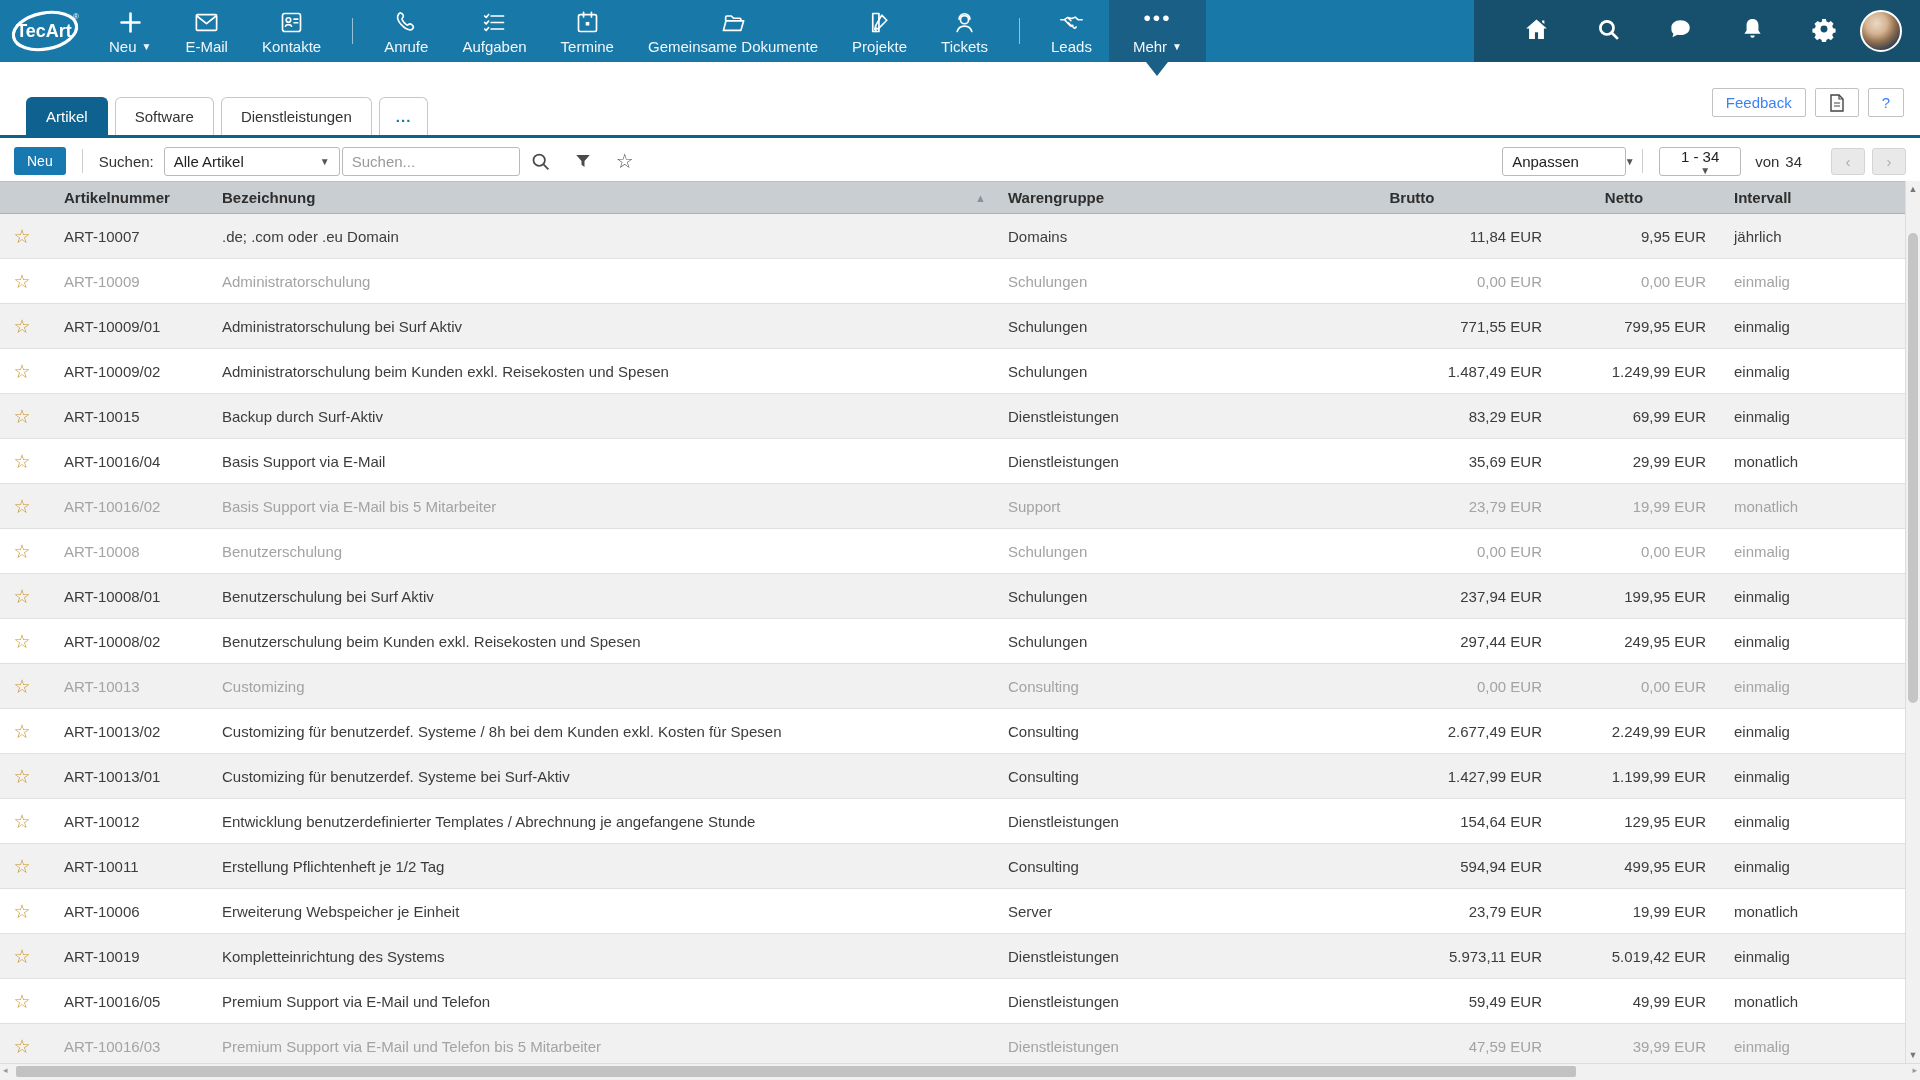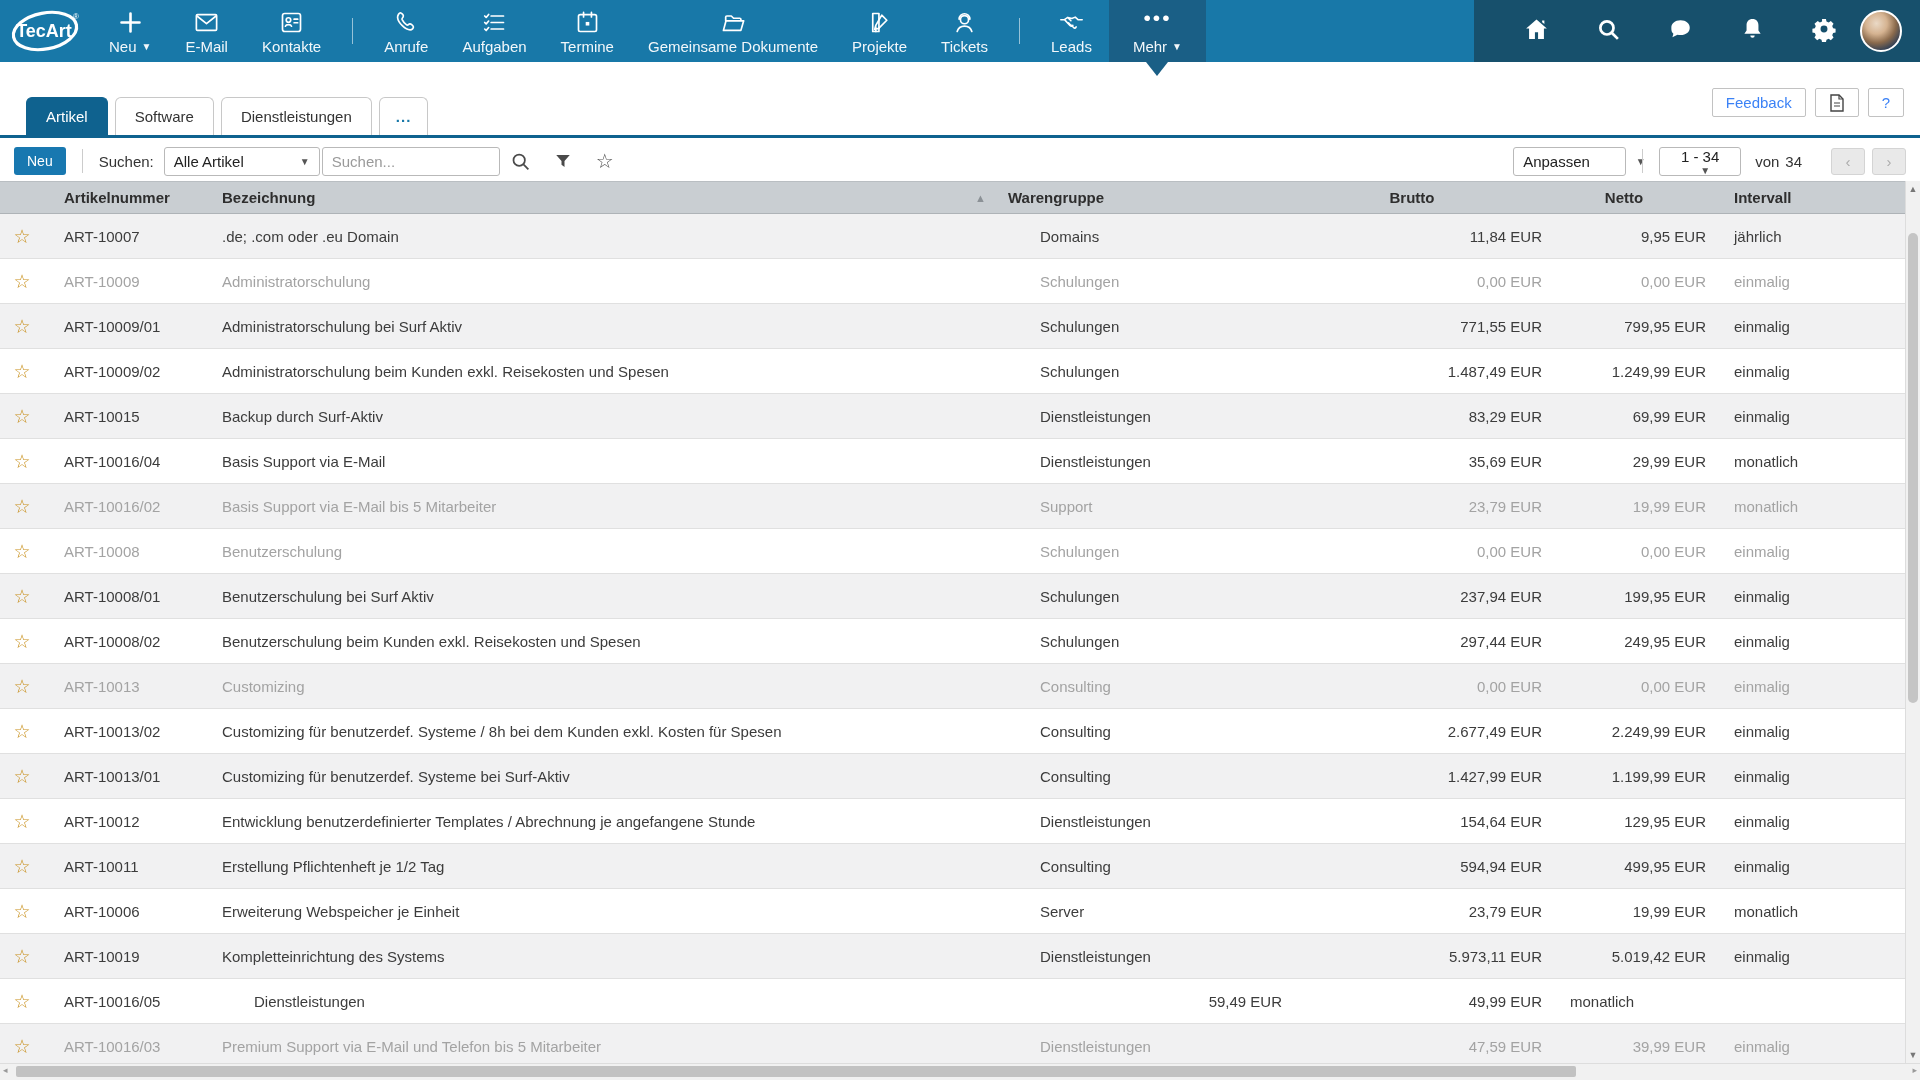--- a/index.html
+++ b/index.html
@@ -43,21 +43,21 @@
   .toolbar { position:absolute; left:0; top:141px; width:1920px; height:40px; background:#fff;
     display:flex; align-items:center; padding:0 14px; }
   .btn-new { background:#1878b0; color:#fff; border:none; border-radius:3px; font-size:14px;
     padding:6px 13px; cursor:pointer; font-family:inherit; }
   .tb-sep { width:1px; height:24px; background:#ccc; margin:0 16px; }
   .tb-label { font-size:15px; color:#333; margin-right:10px; }
   .dropdown { border:1px solid #b9b9b9; border-radius:3px; background:#fff; height:29px;
     display:flex; align-items:center; justify-content:space-between; font-size:15px; color:#222;
     padding:0 9px; cursor:pointer; }
   .dd-caret { font-size:10px; color:#555; margin-left:10px; }
-  .scope-dd { width:156px; }
+  .scope-dd { width:176px; }
   .search-input { width:178px; height:29px; border:1px solid #b9b9b9; border-radius:3px;
     margin-left:2px; padding:0 9px; font-size:15px; font-family:inherit; color:#333; }
   .search-input::placeholder { color:#9a9a9a; }
   .tb-icon { width:42px; height:30px; display:flex; align-items:center; justify-content:center;
     cursor:pointer; color:#4a4a4a; }
   .tb-star { font-size:20px; color:#555; }
   .toolbar-right { margin-left:auto; display:flex; align-items:center; }
   .pg-dd { width:82px;flex-direction:column; }
   .of-label { font-size:15px; color:#333; margin:0 6px 0 14px; }
   .of-total { font-size:15px; color:#333; margin-right:22px; }
@@ -76,21 +76,21 @@
   .hc-group { padding-left:8px; }
   .hc-right { text-align:center; }
   .hc-interval { padding-left:28px; }
   .table-body { position:absolute; left:0; top:214px; width:1905px; height:849px; overflow:hidden; }
   .trow { height:45px; border-bottom:1px solid #e0e0e0; font-size:15px; color:#3c3c3c; cursor:pointer; background:#fff; }
   .trow.alt { background:#f1f1f2; }
   .trow.inactive { color:#a3a3a3; }
   .cell-star { text-align:center; font-size:19px; color:#c8901c; cursor:pointer; }
   .cell-number { padding-left:20px; }
   .cell-name { padding-left:8px; overflow:hidden; white-space:nowrap; }
-  .cell-group { padding-left:8px;margin-left:32px; }
+  .cell-group { padding-left:8px; }
   .cell-right { text-align:right; }
   .cell-interval { padding-left:28px; }
 
   
   .v-scroll { position:absolute; right:0; top:181px; width:15px; height:882px;
     background:#f1f1f1; border-left:1px solid #ddd; }
   .v-scroll .arr { position:absolute; left:0; width:14px; text-align:center; font-size:9px; color:#777; }
   .v-thumb { position:absolute; left:2px; top:52px; width:10px; height:470px; background:#c5c5c5; border-radius:5px; }
   .h-scroll { position:absolute; left:0; bottom:0; width:1920px; height:17px;
     background:#f1f1f1; border-top:1px solid #ddd; }
@@ -274,21 +274,21 @@
   </div>
   <div class="tb-icon">
     <svg width="18" height="18" viewBox="0 0 24 24">
       <path d="M3 4h18l-7 8v8l-4-3v-5z" fill="#4a4a4a"></path>
     </svg>
   </div>
   <div class="tb-icon">
     <span class="tb-star">☆</span>
   </div>
   <div class="toolbar-right">
-    <div class="dropdown" style="width:113px;gap:36px;">
+    <div class="dropdown" style="width:124px;gap:36px;">
       <span>Anpassen</span>
       <span class="dd-caret">▼</span>
     </div>
     <div class="tb-sep"></div>
     <div class="dropdown pg-dd">
       <span>1 - 34</span>
       <span class="dd-caret">▼</span>
     </div>
     <span class="of-label">von</span>
     <span class="of-total">34</span>
@@ -459,20 +459,21 @@
       <div class="cell-number">ART-10019</div>
       <div class="cell-name">Kompletteinrichtung des Systems</div>
       <div class="cell-group">Dienstleistungen</div>
       <div class="cell-right">5.973,11 EUR</div>
       <div class="cell-right">5.019,42 EUR</div>
       <div class="cell-interval">einmalig</div>
     </div>
     <div class="trow grid-row">
       <div class="cell-star">☆</div>
       <div class="cell-number">ART-10016/05</div>
+      <div class="cell-name">Premium Support via E-Mail und Telefon</div>
       <div class="cell-group">Dienstleistungen</div>
       <div class="cell-right">59,49 EUR</div>
       <div class="cell-right">49,99 EUR</div>
       <div class="cell-interval">monatlich</div>
     </div>
     <div class="trow grid-row alt inactive">
       <div class="cell-star">☆</div>
       <div class="cell-number">ART-10016/03</div>
       <div class="cell-name">Premium Support via E-Mail und Telefon bis 5 Mitarbeiter</div>
       <div class="cell-group">Dienstleistungen</div>

